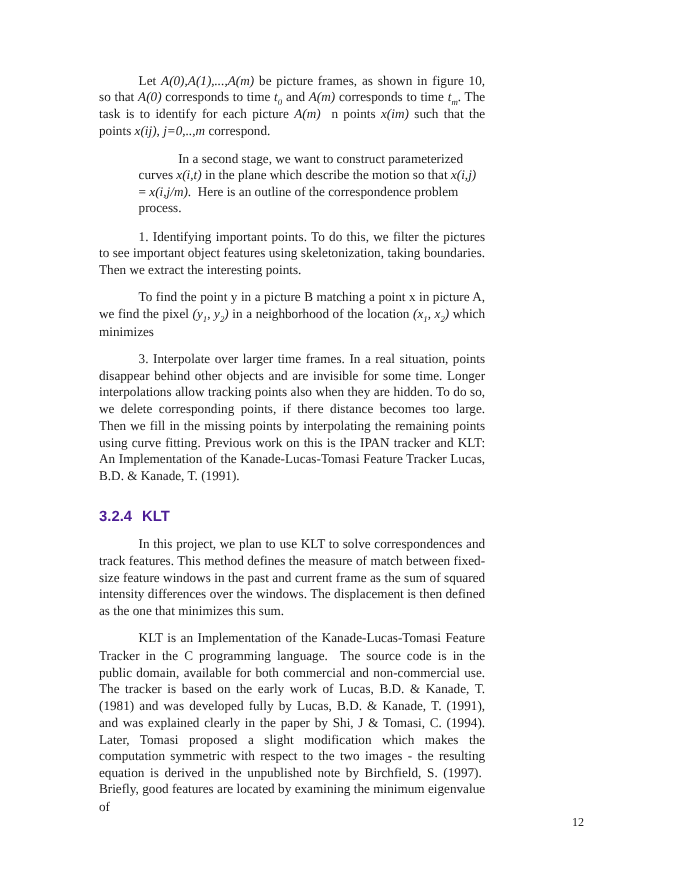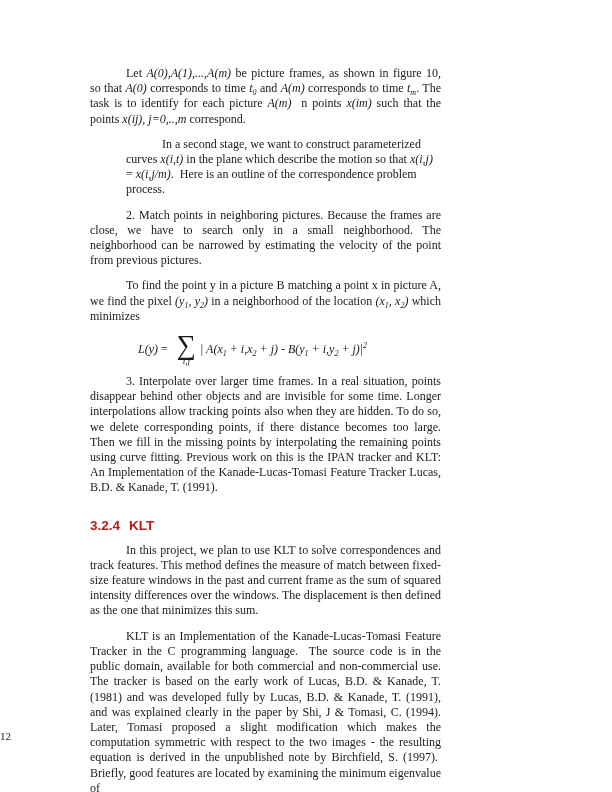--- a/index.html
+++ b/index.html
@@ -49,50 +49,46 @@
   .sigma-sub {
     font-size: 9px;
     line-height: 9px;
     font-style: italic;
   }
   .section-heading {
     font-family: "Liberation Sans", sans-serif;
     font-weight: bold;
     font-size: 13.5px;
     margin: 22px 0 10px 0;
-    color: #b91c1c;
+    color: #4c1d95;
   }
   .section-heading .h-title { margin-left: 9px; }
   .page-number {
     position: absolute;
-    bottom: 50px;
+    bottom: 38px;
     left: 0;
     width: 100%;
-    text-align: left;
+    text-align: right;
     font-size: 11px;
     color: #222222;
   }
 </style>
 </head>
 <body>
 
 <div class="page">
   <p class="para"><span>Let </span><span class="it">A(0),A(1),...,A(m)</span><span> be picture frames, as shown in figure 10, so that </span><span class="it">A(0)</span><span> corresponds to time </span><span class="it">t</span><sub class="it">0</sub><span> and </span><span class="it">A(m)</span><span> corresponds to time </span><span class="it">t</span><sub class="it">m</sub><span>. The task is to identify for each picture </span><span class="it">A(m)</span><span>&nbsp; n points </span><span class="it">x(im)</span><span> such that the points </span><span class="it">x(ij), j=0,..,m</span><span> correspond.</span></p>
 
   <p class="para ragged"><span>In a second stage, we want to construct parameterized curves </span><span class="it">x(i,t)</span><span> in the plane which describe the motion so that </span><span class="it">x(i,j)</span><span> = </span><span class="it">x(i,j/m)</span><span>.&nbsp; Here is an outline of the correspondence problem process.</span></p>
 
+  <p class="para"><span>1. Identifying important points. To do this, we filter the pictures to see important object features using skeletonization, taking boundaries. Then we extract the interesting points.</span></p>
 
-  <p class="para"><span>2. Match points in neighboring pictures. Because the frames are close, we have to search only in a small neighborhood. The neighborhood can be narrowed by estimating the velocity of the point from previous pictures.</span></p>
 
   <p class="para"><span>To find the point y in a picture B matching a point x in picture A, we find the pixel </span><span class="it">(y</span><sub class="it">1</sub><span class="it">, y</span><sub class="it">2</sub><span class="it">)</span><span> in a neighborhood of the location </span><span class="it">(x</span><sub class="it">1</sub><span class="it">, x</span><sub class="it">2</sub><span class="it">)</span><span> which minimizes</span></p>
 
-  <div class="formula"><span class="it">L(y)</span><span> = </span><span class="sigma-wrap">
-        <span class="sigma">∑</span>
-        <span class="sigma-sub">i,j</span>
-      </span><span class="it">| A(x</span><sub class="it">1</sub><span class="it"> + i,x</span><sub class="it">2</sub><span class="it"> + j) - B(y</span><sub class="it">1</sub><span class="it"> + i,y</span><sub class="it">2</sub><span class="it"> + j)|</span><sup class="it">2</sup></div>
 
 
   <p class="para"><span>3. Interpolate over larger time frames. In a real situation, points disappear behind other objects and are invisible for some time. Longer interpolations allow tracking points also when they are hidden. To do so, we delete corresponding points, if there distance becomes too large. Then we fill in the missing points by interpolating the remaining points using curve fitting. Previous work on this is the IPAN tracker and KLT: An Implementation of the Kanade-Lucas-Tomasi Feature Tracker Lucas, B.D. &amp; Kanade, T. (1991).</span></p>
 
   <h2 class="section-heading">
     <span class="h-number">3.2.4</span><span class="h-title">KLT</span>
   </h2>
 
   <p class="para"><span>In this project, we plan to use KLT to solve correspondences and track features. This method defines the measure of match between fixed-size feature windows in the past and current frame as the sum of squared intensity differences over the windows. The displacement is then defined as the one that minimizes this sum.</span></p>
 

